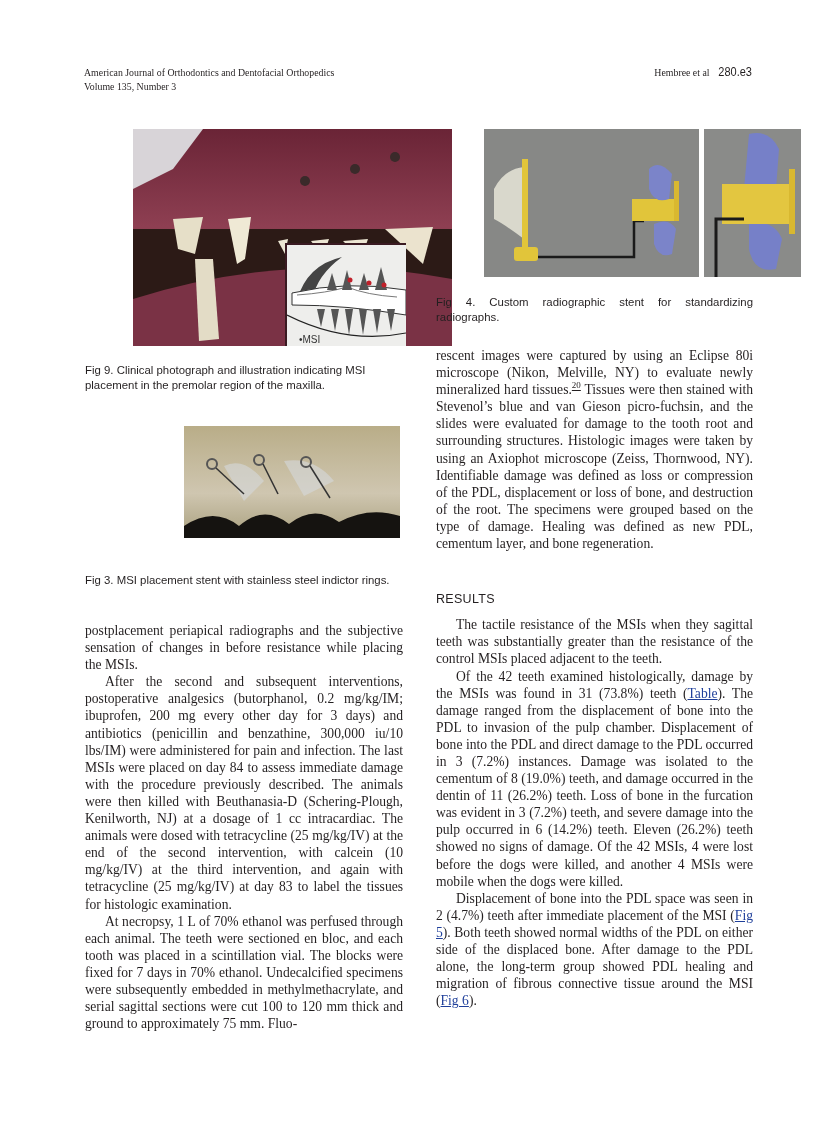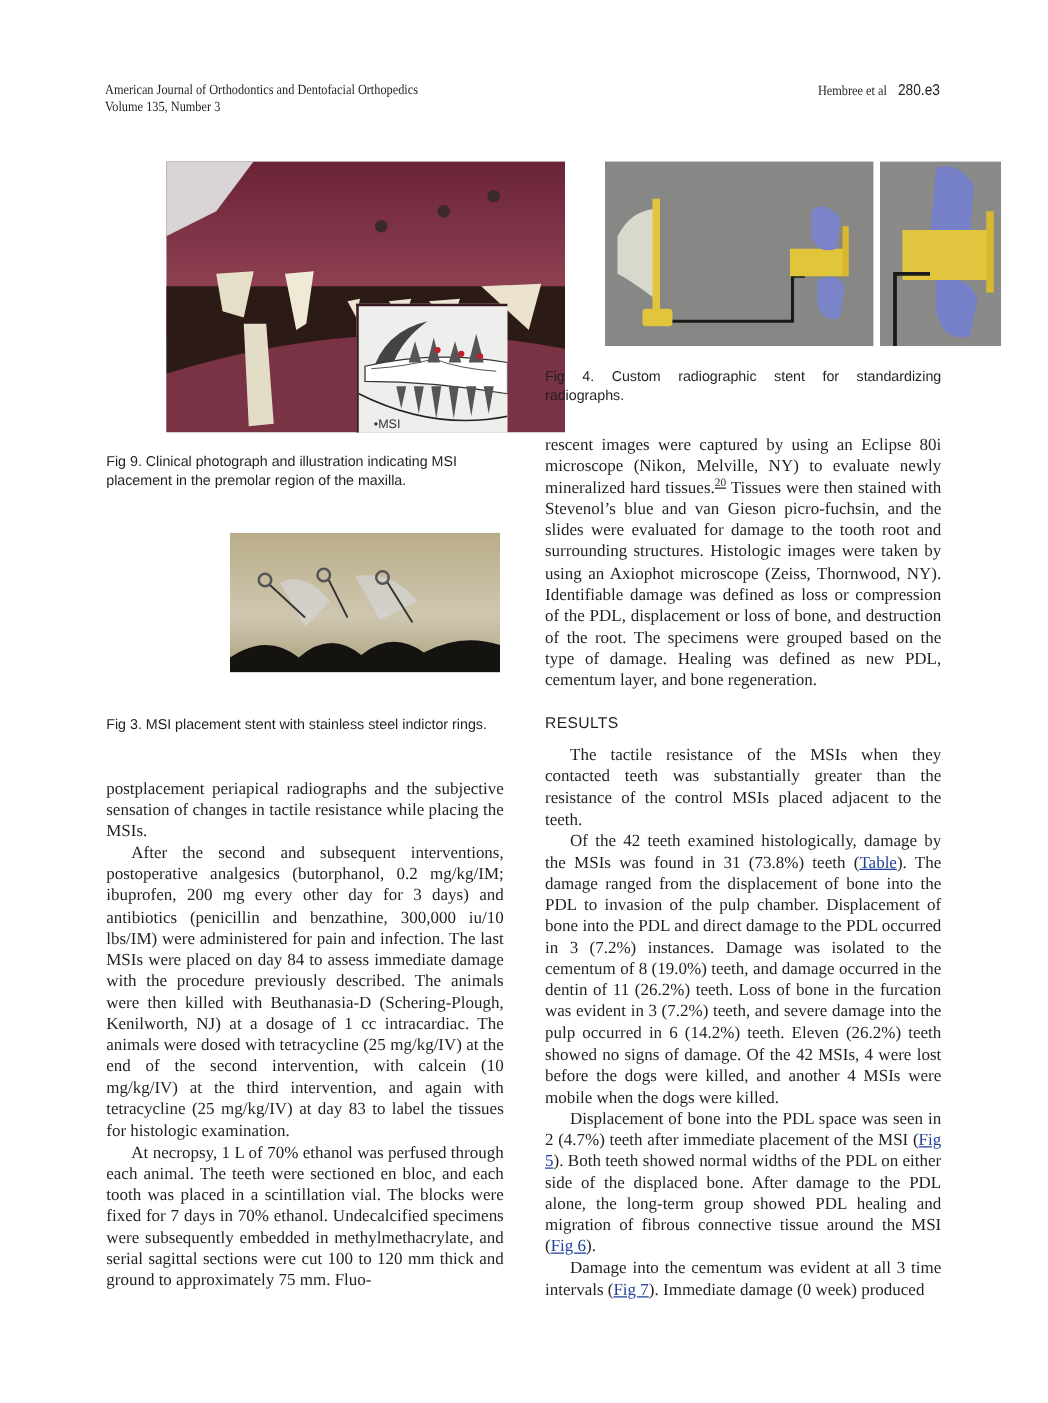--- a/index.html
+++ b/index.html
@@ -122,25 +122,24 @@
     <path d="M45 5 Q65 0 75 20 L72 60 L40 60 Z" fill="#7680c8"></path>
     <path d="M45 95 Q70 90 78 110 L72 140 Q50 145 45 120 Z" fill="#7680c8"></path>
     <rect x="18" y="55" width="70" height="40" fill="#e3c640"></rect>
     <rect x="85" y="40" width="6" height="65" fill="#d8b830"></rect>
     <path d="M40 90 L12 90 L12 148" fill="none" stroke="#1a1a1a" stroke-width="3"></path>
   </svg>
 </div>
 <div class="cap" style="left:436px; top:295px; width:317px; text-align:justify;">Fig 4. Custom radiographic stent for standardizing radiographs.</div>
 
 <div class="body" style="left:85px; top:622px; width:318px;">
-  <p>postplacement periapical radiographs and the subjective sensation of changes in tactile resistance while placing the MSIs.</p>
+  <p>postplacement periapical radiographs and the subjective sensation of changes in before resistance while placing the MSIs.</p>
   <p class="ind">After the second and subsequent interventions, postoperative analgesics (butorphanol, 0.2 mg/kg/IM; ibuprofen, 200 mg every other day for 3 days) and antibiotics (penicillin and benzathine, 300,000 iu/10 lbs/IM) were administered for pain and infection. The last MSIs were placed on day 84 to assess immediate damage with the procedure previously described. The animals were then killed with Beuthanasia-D (Schering-Plough, Kenilworth, NJ) at a dosage of 1 cc intracardiac. The animals were dosed with tetracycline (25 mg/kg/IV) at the end of the second intervention, with calcein (10 mg/kg/IV) at the third intervention, and again with tetracycline (25 mg/kg/IV) at day 83 to label the tissues for histologic examination.</p>
   <p class="ind">At necropsy, 1 L of 70% ethanol was perfused through each animal. The teeth were sectioned en bloc, and each tooth was placed in a scintillation vial. The blocks were fixed for 7 days in 70% ethanol. Undecalcified specimens were subsequently embedded in methylmethacrylate, and serial sagittal sections were cut 100 to 120 mm thick and ground to approximately 75 mm. Fluo-</p>
 </div>
 
 <div class="body" style="left:436px; top:347px; width:317px;">
   <p><span>rescent images were captured by using an Eclipse 80i microscope (Nikon, Melville, NY) to evaluate newly mineralized hard tissues.</span><sup>20</sup><span> Tissues were then stained with Stevenol’s blue and van Gieson picro-fuchsin, and the slides were evaluated for damage to the tooth root and surrounding structures. Histologic images were taken by using an Axiophot microscope (Zeiss, Thornwood, NY). Identifiable damage was defined as loss or compression of the PDL, displacement or loss of bone, and destruction of the root. The specimens were grouped based on the type of damage. Healing was defined as new PDL, cementum layer, and bone regeneration.</span></p>
-  <div class="sec" style="margin-top:18px;">RESULTS</div>
-  <p class="ind">The tactile resistance of the MSIs when they contacted teeth was substantially greater than the resistance of the control MSIs placed adjacent to the teeth.</p>
+  <div class="sec" style="margin-top:39px;">RESULTS</div>
+  <p class="ind">The tactile resistance of the MSIs when they sagittal teeth was substantially greater than the resistance of the control MSIs placed adjacent to the teeth.</p>
   <p class="ind"><span>Of the 42 teeth examined histologically, damage by the MSIs was found in 31 (73.8%) teeth (</span><span class="lnk">Table</span><span>). The damage ranged from the displacement of bone into the PDL to invasion of the pulp chamber. Displacement of bone into the PDL and direct damage to the PDL occurred in 3 (7.2%) instances. Damage was isolated to the cementum of 8 (19.0%) teeth, and damage occurred in the dentin of 11 (26.2%) teeth. Loss of bone in the furcation was evident in 3 (7.2%) teeth, and severe damage into the pulp occurred in 6 (14.2%) teeth. Eleven (26.2%) teeth showed no signs of damage. Of the 42 MSIs, 4 were lost before the dogs were killed, and another 4 MSIs were mobile when the dogs were killed.</span></p>
   <p class="ind"><span>Displacement of bone into the PDL space was seen in 2 (4.7%) teeth after immediate placement of the MSI (</span><span class="lnk">Fig 5</span><span>). Both teeth showed normal widths of the PDL on either side of the displaced bone. After damage to the PDL alone, the long-term group showed PDL healing and migration of fibrous connective tissue around the MSI (</span><span class="lnk">Fig 6</span><span>).</span></p>
-  <p class="ind"><span>Damage into the cementum was evident at all 3 time intervals (</span><span class="lnk">Fig 7</span><span>). Immediate damage (0 week) produced</span></p>
 </div>
 
 </body></html>

